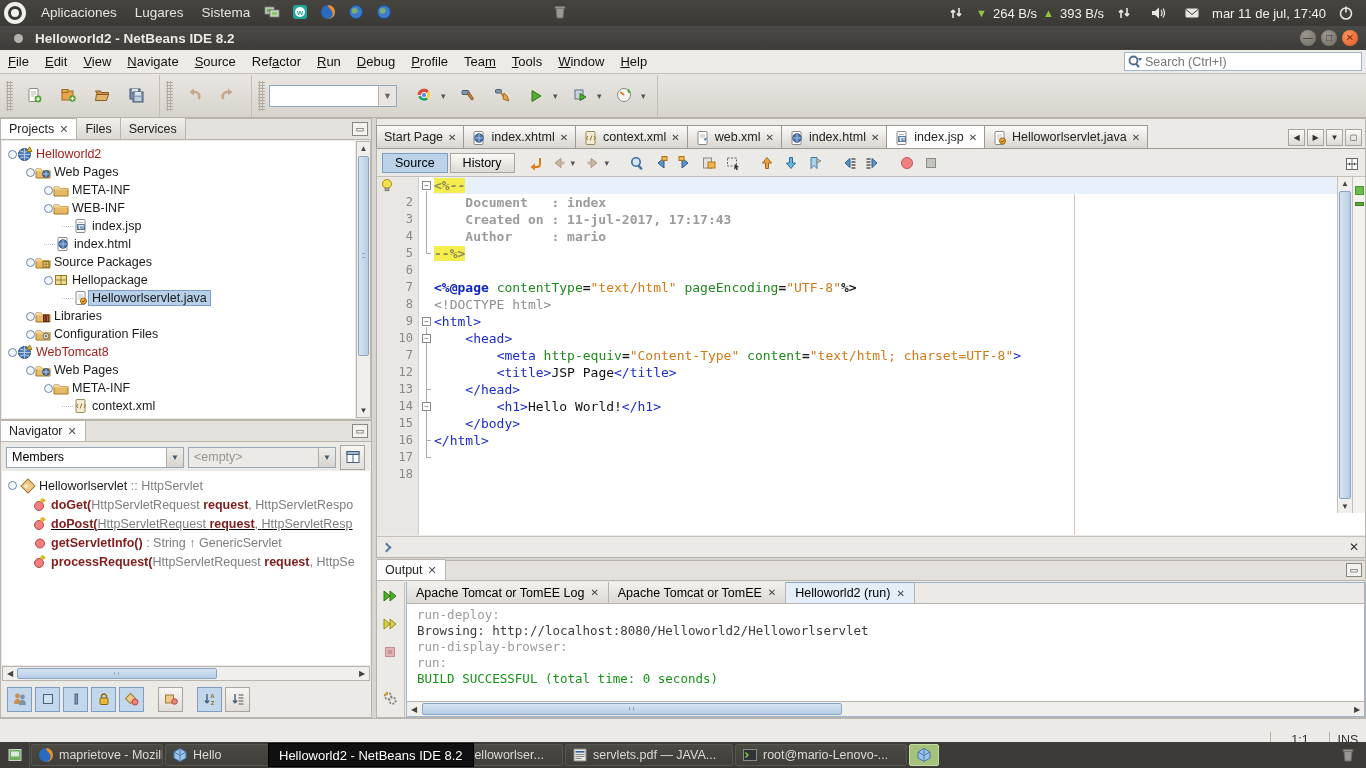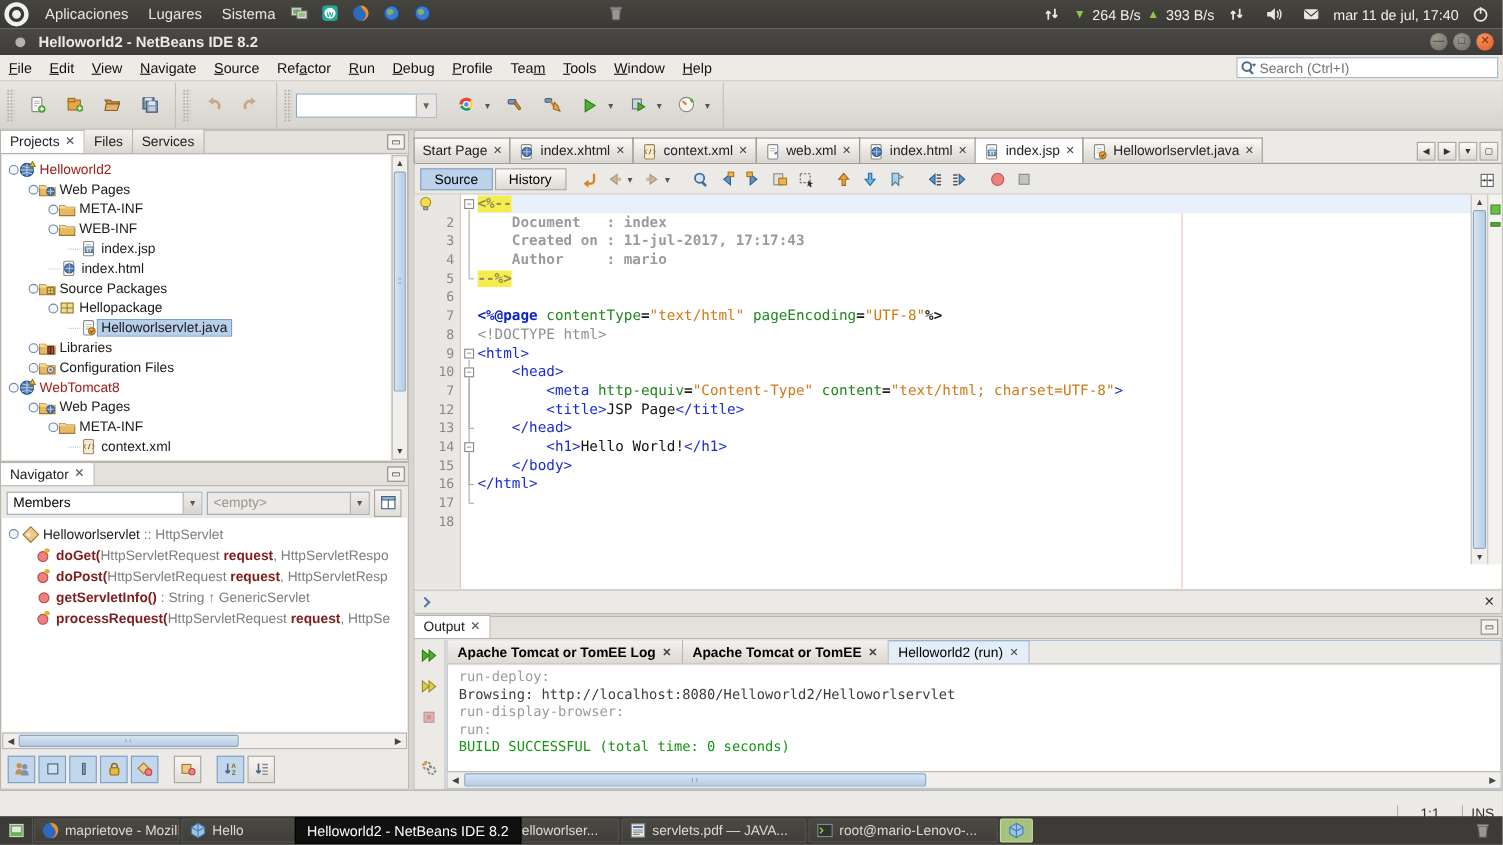--- a/index.html
+++ b/index.html
@@ -154,21 +154,21 @@
   #output-panel { position:absolute; left:376px; top:560px; width:990px; height:158px; background:#eceae6; border:1px solid #b9b4ad; }
   #output-tabrow { height:20px; display:flex; align-items:flex-end; background:#e4e1dc; border-bottom:1px solid #b9b4ad; }
   #output-body { position:absolute; left:0; top:21px; right:0; bottom:0; }
   #out-strip { position:absolute; left:0; top:0; width:28px; bottom:0; background:#eceae6; border-right:1px solid #c4bfb8;
     display:flex; flex-direction:column; align-items:center; padding-top:4px; gap:8px; }
   .os-btn { width:20px; height:20px; display:flex; align-items:center; justify-content:center; cursor:pointer; }
   #out-main { position:absolute; left:29px; top:0; right:0; bottom:0; background:#fff; border:1px solid #9cb4cc; }
   #out-tabs { height:21px; display:flex; background:#eceae6; border-bottom:1px solid #b9b4ad; align-items:flex-end; }
   .otab { height:21px; display:flex; align-items:center; gap:6px; padding:0 9px; font-size:12.5px;
     background:linear-gradient(#f4f2ef,#dcd8d2); border-right:1px solid #b9b4ad; cursor:pointer; }
-  .otab.bold { font-weight:bold;align-items:center; }
+  .otab.bold { font-weight:normal;align-items:center; }
   .otab.active { background:#e4eef8; border-top:1px solid #8aa8c6; }
   #console { position:absolute; left:0; top:22px; right:0; bottom:16px; padding:2px 0 0 10px;
     font-family:"DejaVu Sans Mono",monospace; font-size:12.5px; line-height:16px; overflow:hidden; }
   .o-g { color:#9b9b9b; } .o-d { color:#3c3c3c; } .o-green { color:#169416; }
   #out-hscroll { position:absolute; left:0; right:0; bottom:0; height:15px; background:#f1efec; border-top:1px solid #b9b4ad; }
   .harrow { position:absolute; top:0; bottom:0; width:14px; color:#444; font-size:8px; display:flex; align-items:center; justify-content:center;}
 
   
   #statusbar { position:absolute; left:0; top:718px; width:1366px; height:42px; background:#eceae6;
     border-top:1px solid #b9b4ad; display:flex; align-items:center; font-size:12.5px; color:#333; }
@@ -710,21 +710,21 @@
         <span style="padding-left: 3px; overflow: hidden;"><span class="seg-b">doGet(</span><span class="seg-g">HttpServletRequest </span><span class="seg-b">request</span><span class="seg-g">, </span><span class="seg-g">HttpServletRespo</span></span>
       </div>
       <div class="mrow" style="padding-left: 30px;">
         <span class="icon16" style="width: 16px; height: 16px;">
           <svg width="16" height="16" viewBox="0 0 16 16" xmlns="http://www.w3.org/2000/svg">
             <circle cx="7" cy="9" r="4.5" fill="#f08080" stroke="#b84848"></circle>
             <rect x="9.5" y="2.5" width="4" height="2" rx="1" fill="#d8b018"></rect>
             <circle cx="10.5" cy="3.5" r="1.6" fill="none" stroke="#d8b018" stroke-width="1.2"></circle>
           </svg>
         </span>
-        <span style="padding-left: 3px; overflow: hidden;"><span class="seg-b">doPost(</span><span class="seg-g">HttpServletRequest </span><span class="seg-b">request</span><span class="seg-g">, </span><span class="seg-g">HttpServletResp</span></span>
+        <span style="padding-left: 3px; overflow: hidden; text-decoration: underline;"><span class="seg-b">doPost(</span><span class="seg-g">HttpServletRequest </span><span class="seg-b">request</span><span class="seg-g">, </span><span class="seg-g">HttpServletResp</span></span>
       </div>
       <div class="mrow" style="padding-left: 30px;">
         <span class="icon16" style="width: 16px; height: 16px;">
           <svg width="16" height="16" viewBox="0 0 16 16" xmlns="http://www.w3.org/2000/svg">
             <circle cx="8" cy="8.5" r="4.5" fill="#f08080" stroke="#b84848"></circle>
           </svg>
         </span>
         <span style="padding-left: 3px; overflow: hidden;"><span class="seg-b">getServletInfo()</span><span class="seg-g"> : String </span><span class="seg-g">↑ GenericServlet</span></span>
       </div>
       <div class="mrow" style="padding-left: 30px;">

